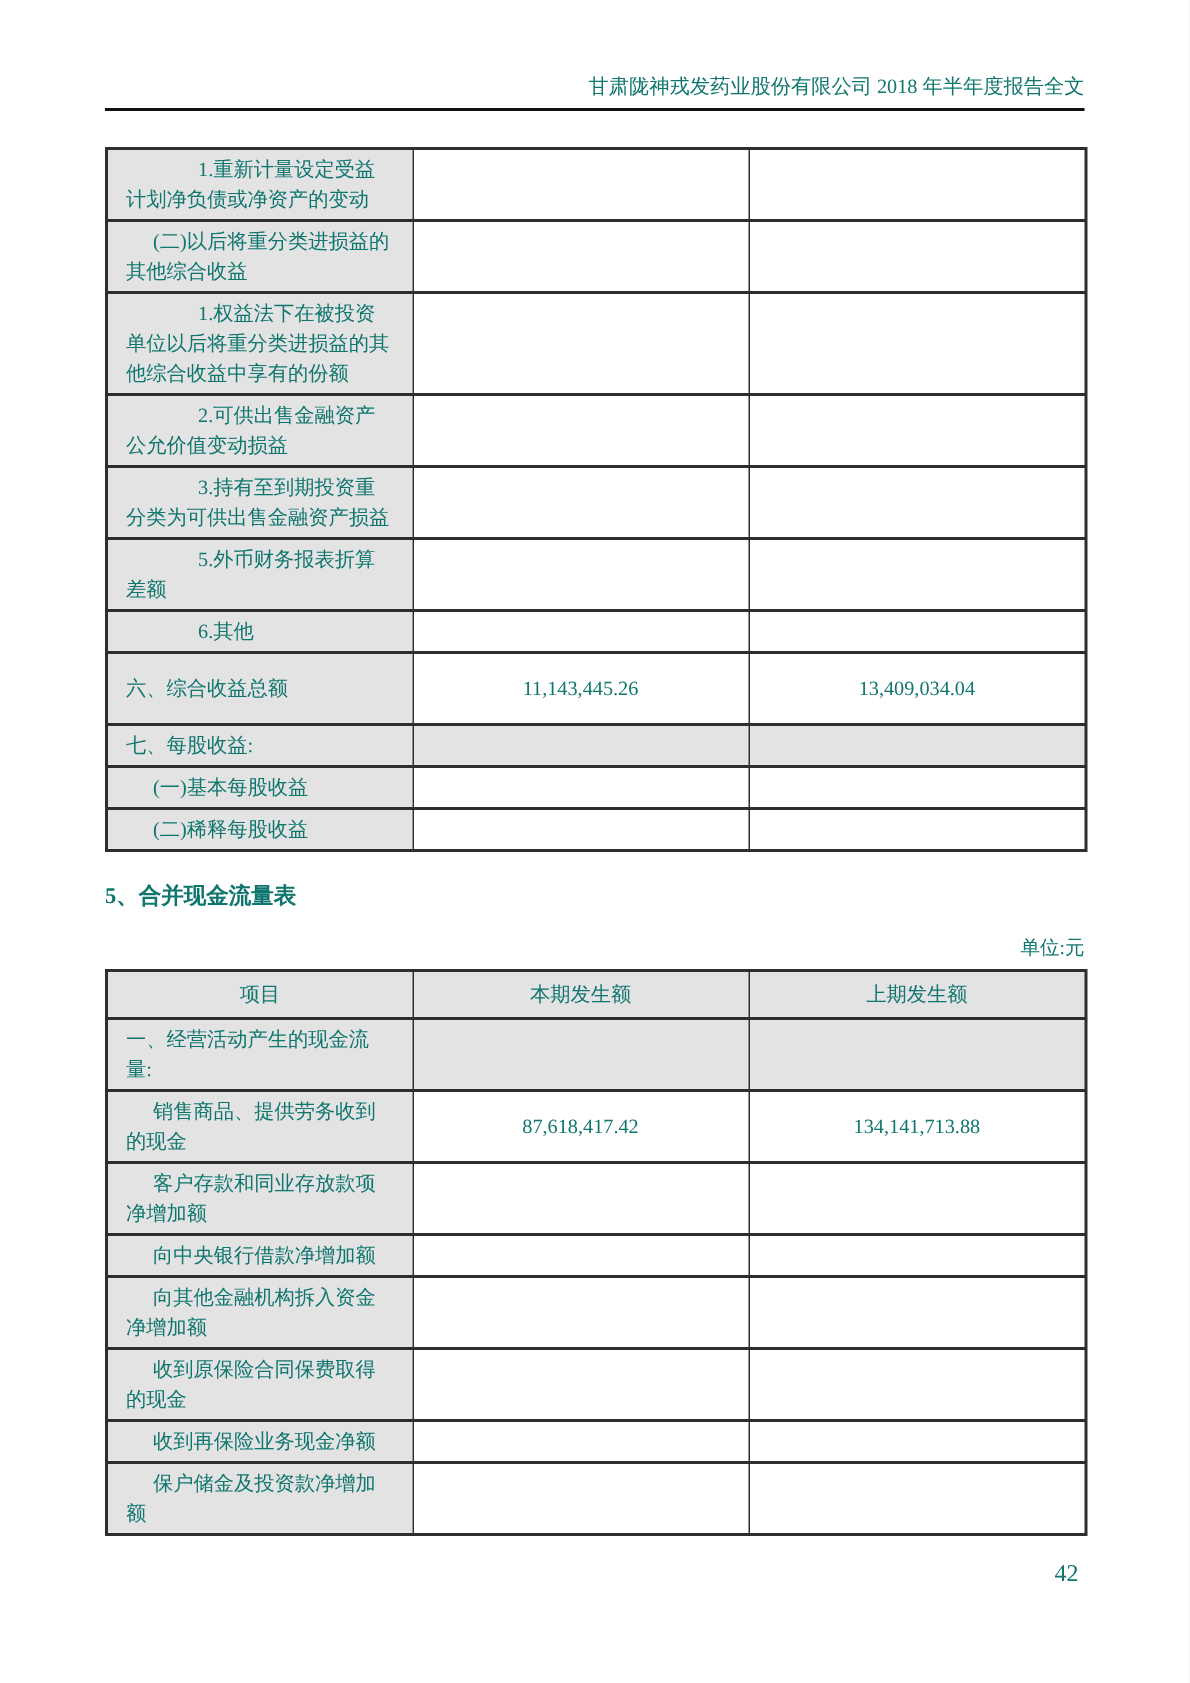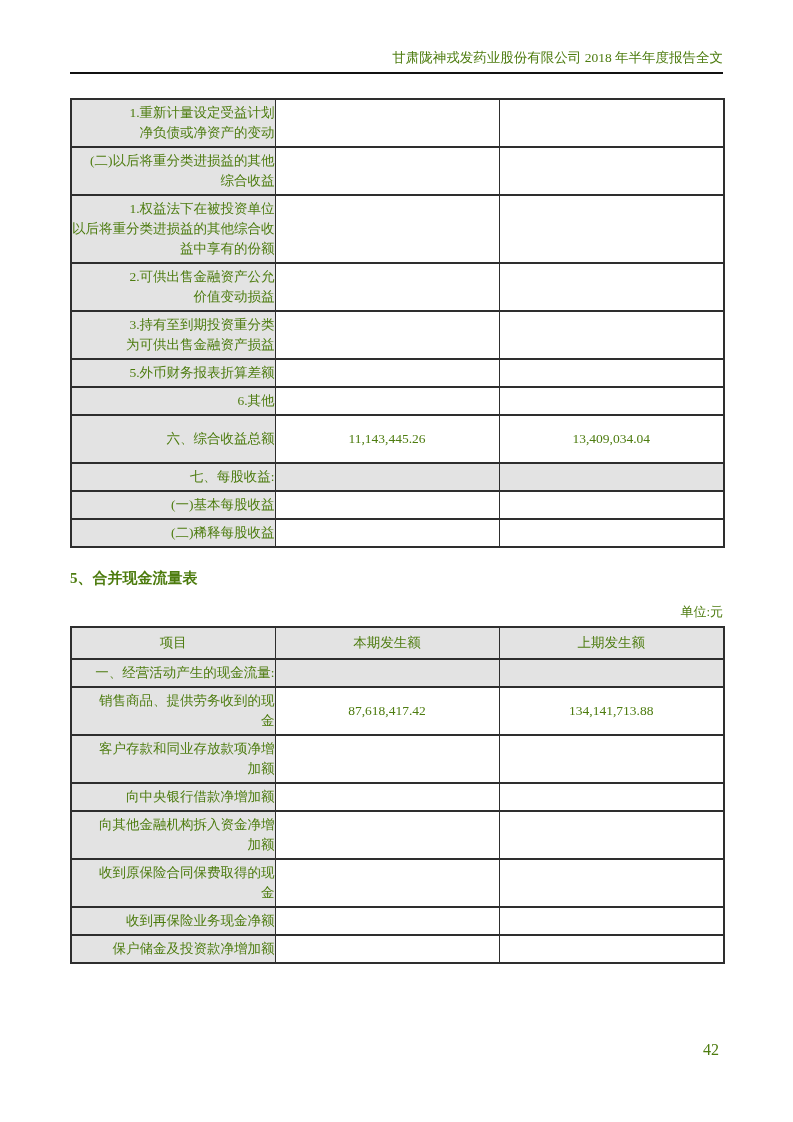--- a/index.html
+++ b/index.html
@@ -5,21 +5,21 @@
   html, body { margin: 0; padding: 0; background: #f0f0f0; }
   .page {
     position: relative;
     width: 793px;
     height: 1122px;
     margin: 0 auto;
     background: #ffffff;
     box-sizing: border-box;
     padding: 0 70px;
     font-family: "Liberation Serif", "DejaVu Serif", serif;
-    color: #4d7c0f;
+    color: #0f766e;
     overflow: hidden;
   }
   .report-header {
     padding-top: 50px;
     padding-bottom: 6px;
     text-align: right;
     font-size: 13.5px;
     line-height: 16px;
     border-bottom: 2px solid #111;
   }
@@ -46,22 +46,22 @@
     overflow-wrap: anywhere;
   }
   .fin-table th {
     background: #e3e3e3;
     font-weight: normal;
     text-align: center;
     padding: 5px 4px;
   }
   .item-cell {
     background: #e3e3e3;
-    padding: 3px 0;
-    text-align: right;
+    padding: 3px 12px;
+    text-align: left;
   }
   .indent-1 { text-indent: 18px; }
   .indent-2 { text-indent: 48px; }
   .num-cell {
     background: #ffffff;
     text-align: center;
     padding: 13px 6px;
   }
   tr.shaded-row .num-cell { background: #e3e3e3; }
   .section-heading {

